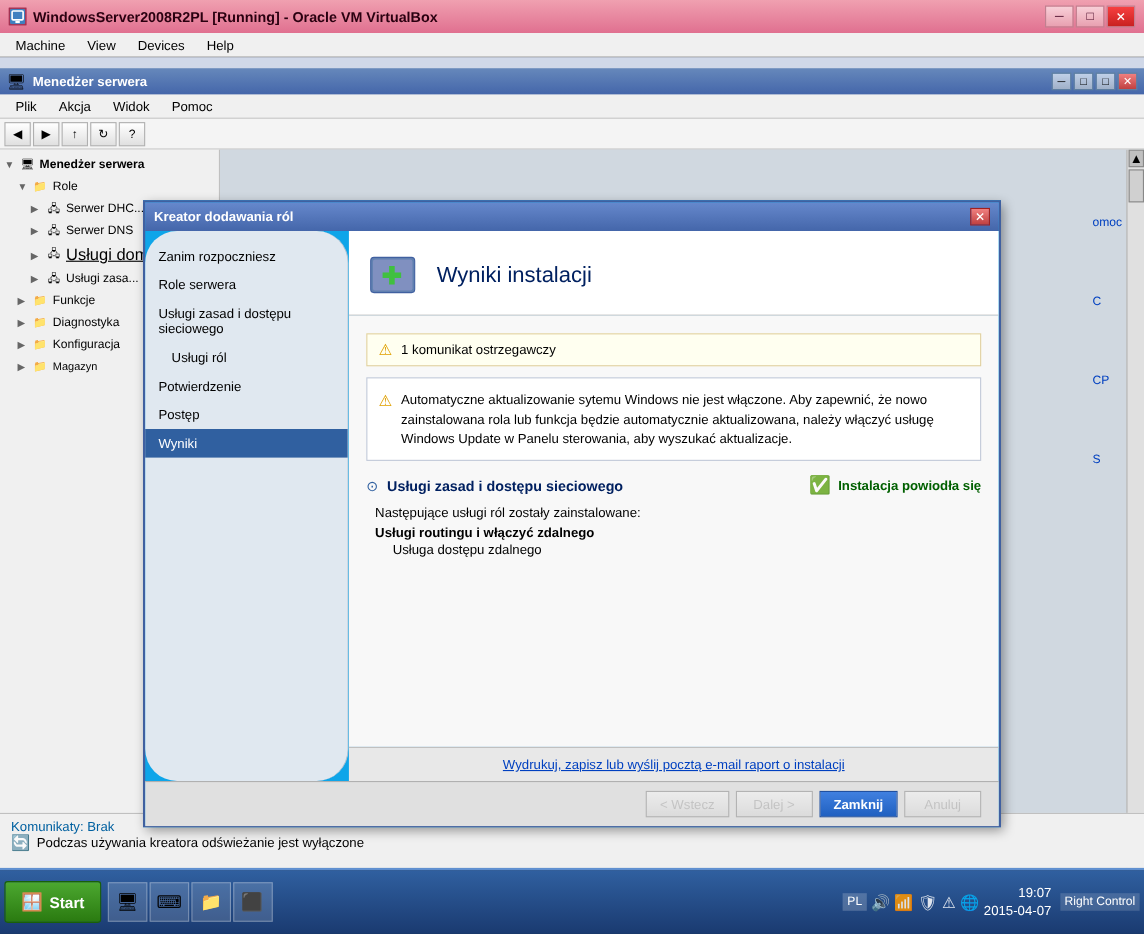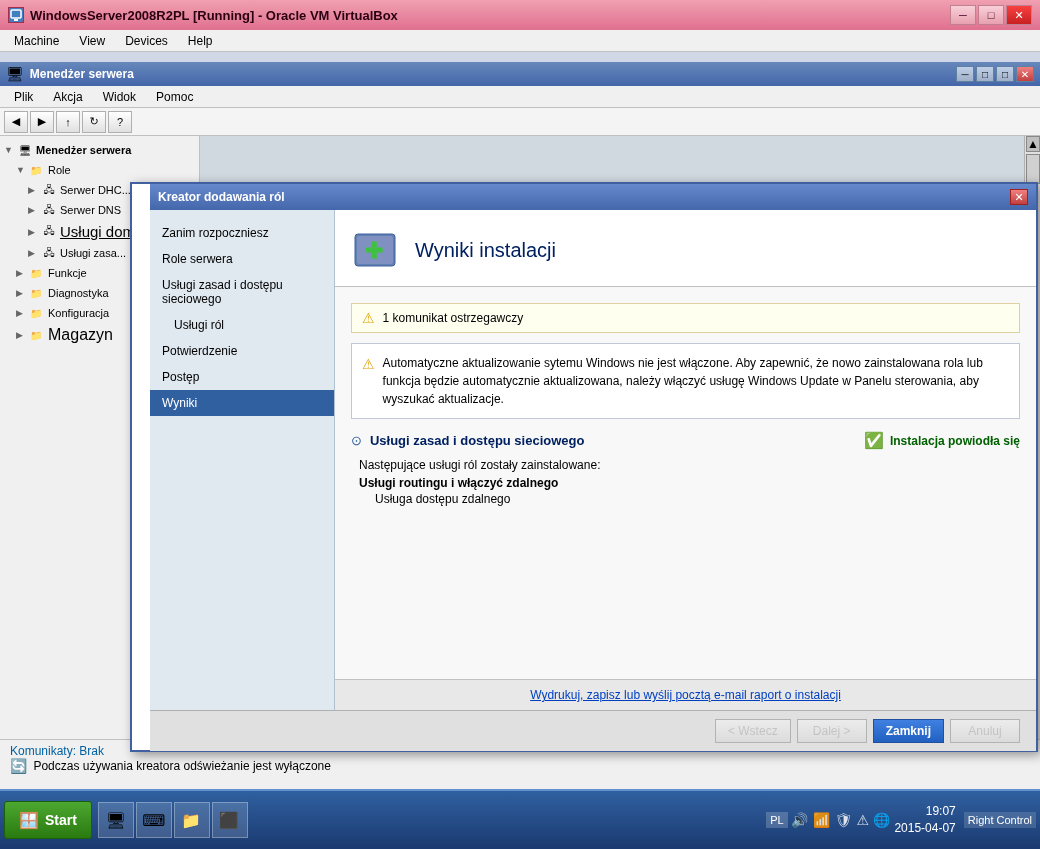--- a/index.html
+++ b/index.html
@@ -69,43 +69,43 @@
     .sidebar-item {
       padding: 3px 4px; display: flex; align-items: center; gap: 4px;
       cursor: pointer; font-size: 12px; color: #000;
     }
     .sidebar-icon { width: 14px; height: 14px; flex-shrink: 0; display: flex; align-items: center; justify-content: center; font-size: 10px; }
     .expand-icon { width: 10px; font-size: 9px; color: #666; }
 
     
     .dialog-overlay {
       position: absolute; top: 130px; left: 130px;
-      width: 908px; height: 570px;
-      background: #ffffff;
+      width: 780px; height: 570px;
+      background: #0ea5e9;
       border: 2px solid #4060a0;
       box-shadow: 3px 3px 10px rgba(0,0,0,0.4);
       z-index: 100;
-      padding-left: 18px;
     }
     .dialog-title-bar {
       height: 26px; background: linear-gradient(to bottom, #6688cc, #4466aa);
       display: flex; align-items: center; justify-content: space-between;
       padding: 0 8px;
     }
     .dialog-title-text { color: white; font-size: 12px; font-weight: bold; }
     .dialog-close-btn { width: 18px; height: 16px; background: linear-gradient(to bottom, #f08080, #c04040); border: 1px solid #a02020; color: white; display: flex; align-items: center; justify-content: center; font-size: 11px; cursor: pointer; }
 
     
     .dialog-body { display: flex; height: calc(100% - 26px); }
 
     
     .dialog-nav {
       width: 185px; background: #e0e8f0; flex-shrink: 0;
       padding: 10px 0;
       border-right: 1px solid #b0c0d0;
+      border-radius: 29px;
     }
     .dialog-nav-item {
       padding: 6px 12px; font-size: 12px; cursor: pointer; color: #000;
     }
     .dialog-nav-item.active { background: #3060a0; color: white; }
     .dialog-nav-item.sub { padding-left: 24px; }
 
     
     .dialog-main { flex: 1; display: flex; flex-direction: column; overflow: hidden; }
     .dialog-header {
@@ -312,21 +312,21 @@
             <span style="font-size: 11px;">Diagnostyka</span>
           </div>
           <div class="sidebar-item" style="padding-left: 16px;">
             <span class="expand-icon">▶</span>
             <span class="sidebar-icon">📁</span>
             <span style="font-size: 11px;">Konfiguracja</span>
           </div>
           <div class="sidebar-item" style="padding-left: 16px;">
             <span class="expand-icon">▶</span>
             <span class="sidebar-icon">📁</span>
-            <span style="font-size: 16px;">Magazyn</span>
+            <span style="font-size: 10px;">Magazyn</span>
           </div>
         </div>
 
         <div class="content-area" style="position: relative;">
 
           <div style="position: absolute; top: 0; right: 0; width: 16px; height: 100%; background: #e0e0e0; border-left: 1px solid #b0b0b0;">
             <div style="width: 14px; height: 16px; background: #c0c0c0; border: 1px solid #888; margin: 0 1px;">▲</div>
             <div style="width: 14px; height: 30px; background: #d0d0d0; border: 1px solid #888; margin: 2px 1px;"></div>
           </div>
 

